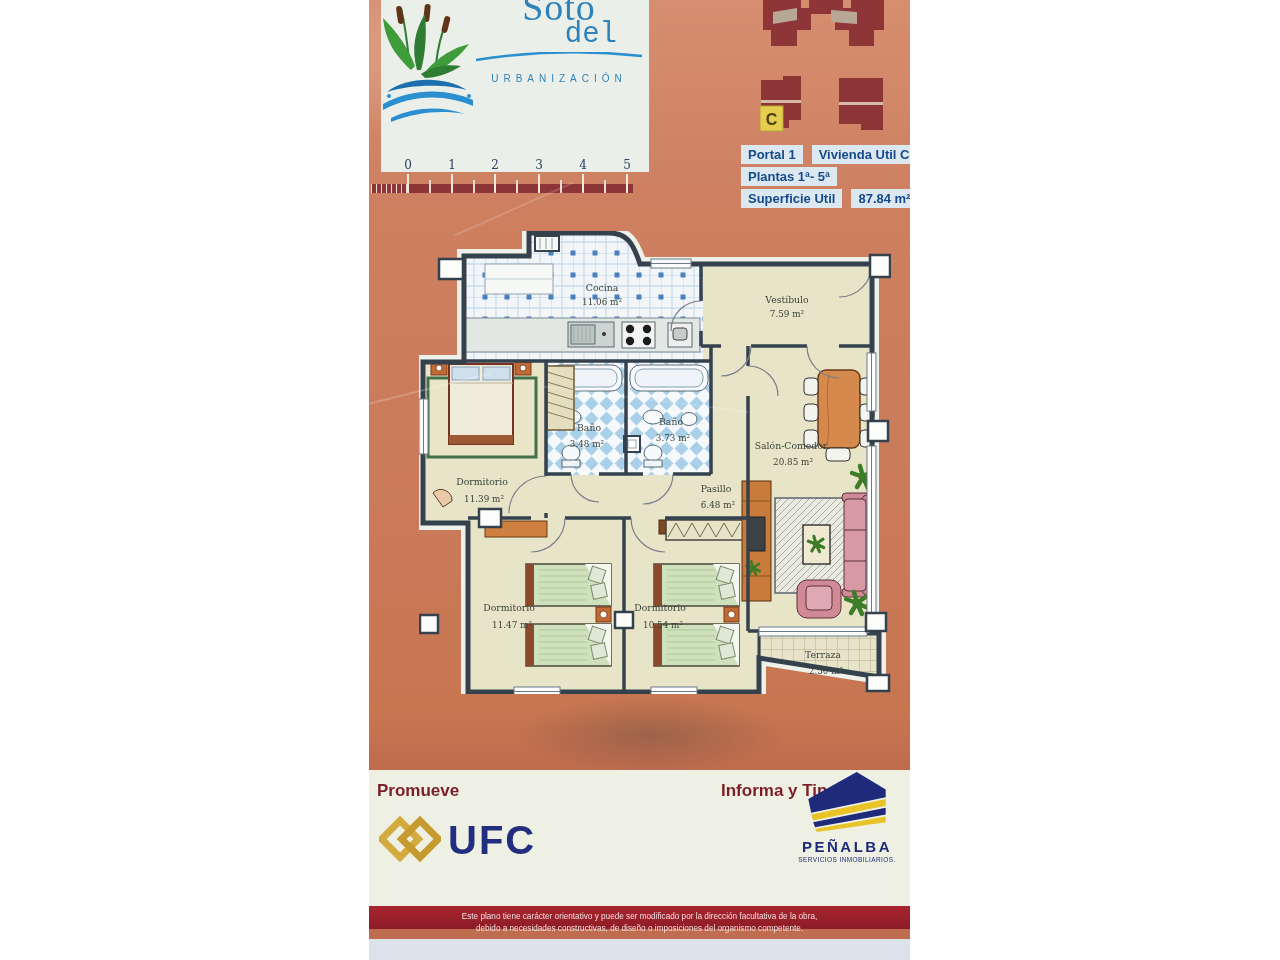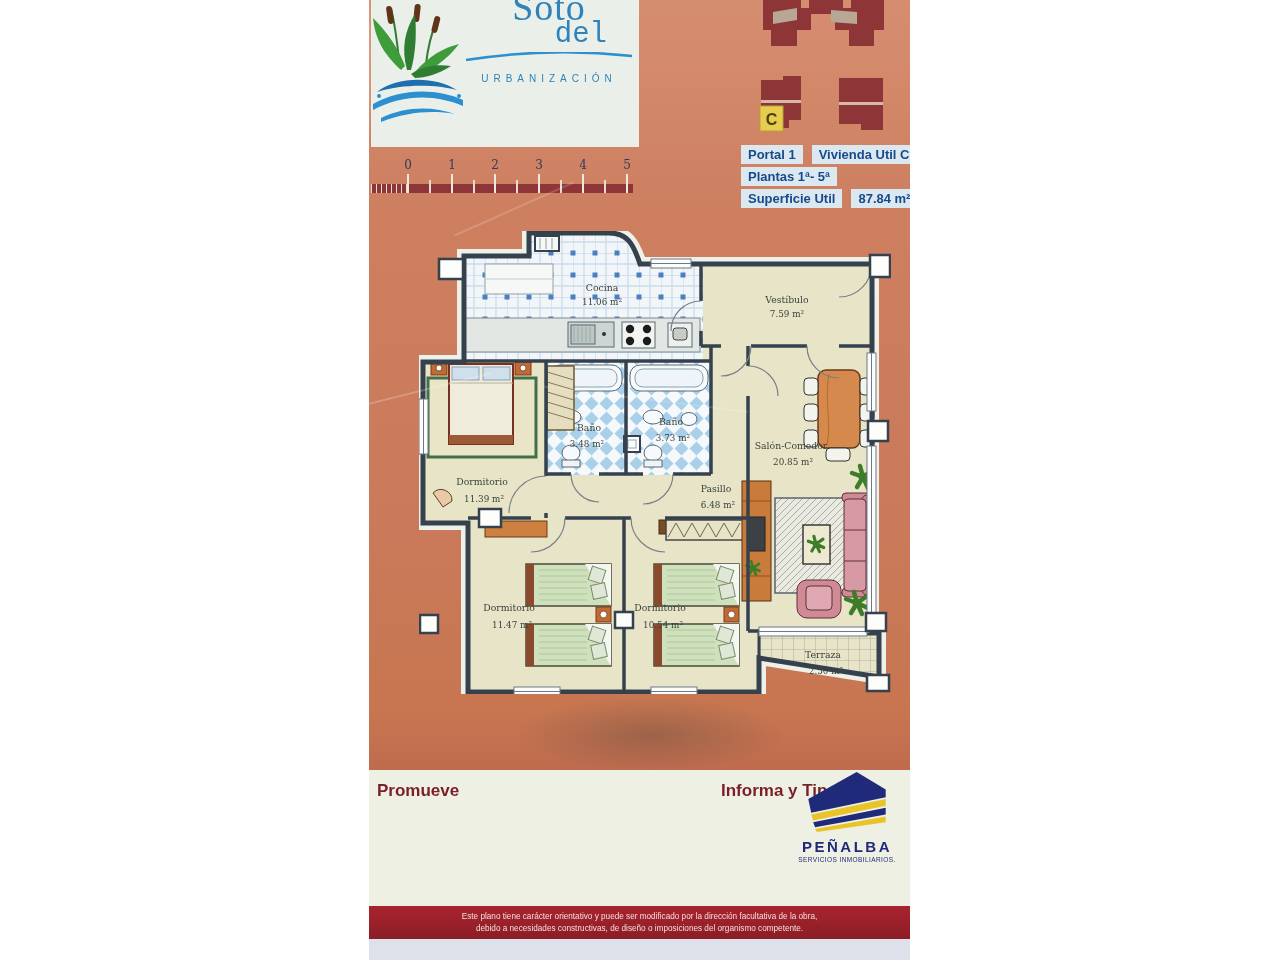--- a/index.html
+++ b/index.html
@@ -6,21 +6,21 @@
   body{width:1280px;height:960px;position:relative;overflow:hidden;
        font-family:"Liberation Sans",sans-serif;}
   #photo{position:absolute;left:369px;top:0;width:541px;height:960px;overflow:hidden;
     background:
       radial-gradient(ellipse 190px 55px at 52% 735px, rgba(96,74,64,.38), rgba(96,74,64,0) 70%),
       radial-gradient(ellipse 260px 120px at 15% 60px, rgba(255,244,230,.25), rgba(255,255,255,0) 70%),
       linear-gradient(180deg,#d68e70 0%,#cd7f60 22%,#ca7a5a 55%,#c77650 74%,#bf6c4e 80%,#c06c50 80%);}
   .crease{position:absolute;background:rgba(255,255,255,.42);height:2px;border-radius:2px;}
 
   
-  #logo-box{position:absolute;left:2px;top:0;width:268px;height:147px;background:#eaf0e9;overflow:hidden;}
+  #logo-box{position:absolute;left:12px;top:0;width:268px;height:172px;background:#eaf0e9;overflow:hidden;}
   #logo-text{position:absolute;left:92px;top:-12px;width:172px;text-align:center;color:#2f82ba;
      font-family:"Liberation Serif",serif;line-height:1;}
   .logo-l1{font-size:38px;letter-spacing:1px;}
   .logo-l2{font-size:29px;text-align:right;padding-right:28px;margin-top:-6px;font-family:Liberation Mono, monospace;}
   .logo-l3{font-size:37px;letter-spacing:1px;margin-top:-2px;}
   .logo-sub{font-family:"Liberation Sans",sans-serif;font-size:10px;letter-spacing:5px;margin-top:9px;}
 
   
   #site-plan{position:absolute;left:362px;top:0;width:180px;height:140px;}
 
@@ -42,21 +42,21 @@
 
   
   #footer-band{position:absolute;left:0;top:770px;width:541px;height:136px;background:#edf0e3;}
   .promo-label{position:absolute;color:#7b1e28;font-weight:bold;font-size:17px;}
   #ufc-logo{position:absolute;left:10px;top:42px;display:flex;align-items:center;gap:7px;}
   #ufc-text{color:#232e80;font-weight:bold;font-size:40px;letter-spacing:2px;
     font-family:"Liberation Sans",sans-serif;}
   #penalba{position:absolute;left:416px;top:2px;width:124px;text-align:center;}
   #penalba-name{color:#202a7a;font-weight:bold;font-size:15px;letter-spacing:2.5px;margin-top:2px;}
   #penalba-sub{color:#202a7a;font-size:6.5px;letter-spacing:.4px;margin-top:1px;}
-  #disclaimer{position:absolute;left:0;top:906px;width:541px;height:33px;
+  #disclaimer{position:absolute;left:0;top:906px;width:541px;height:23px;
      background:linear-gradient(#a8242e,#8c1d26);color:#f3dede;font-size:8.2px;
      text-align:center;line-height:1.45;padding-top:5px;box-sizing:border-box;}
   #bottom-strip{position:absolute;left:0;top:939px;width:541px;height:21px;background:#dde1ea;}
 
   #floor-plan{position:absolute;left:50px;top:231px;}
   text.rname{font-family:"DejaVu Serif",serif;font-size:9.3px;fill:#38423a;text-anchor:middle;}
   text.rarea{font-family:"DejaVu Serif",serif;font-size:8.8px;fill:#38423a;text-anchor:middle;}
 </style>
 </head>
 <body>
@@ -366,20 +366,27 @@
       <text class="rarea" x="407" y="443">2.50 m²</text>
     </g>
   </svg>
 
   <div class="crease" style="left:-6px;top:388px;width:130px;transform:rotate(-14deg);opacity:.5"></div>
   <div class="crease" style="left:170px;top:398px;width:210px;transform:rotate(7deg);opacity:.35"></div>
   <div class="crease" style="left:80px;top:208px;width:130px;transform:rotate(-24deg);opacity:.4"></div>
 
   <div id="footer-band">
     <div class="promo-label" style="left:8px;top:11px">Promueve</div>
+    <div id="ufc-logo">
+      <svg width="62" height="56" viewBox="0 0 62 56">
+        <rect x="8" y="14" width="26" height="26" transform="rotate(45 21 27)" fill="none" stroke="#d3aa3e" stroke-width="7"></rect>
+        <rect x="28" y="14" width="26" height="26" transform="rotate(45 41 27)" fill="none" stroke="#c79a2f" stroke-width="7"></rect>
+      </svg>
+      <span id="ufc-text">UFC</span>
+    </div>
     <div class="promo-label" style="left:352px;top:11px">Informa y Tipo</div>
     <div id="penalba">
       <svg width="86" height="60" viewBox="0 0 80 62">
         <polygon points="0,28 50,0 80,18 80,26 3,42" fill="#202a7a"></polygon>
         <polygon points="3,44 80,28 80,35 5,50" fill="#e8c428"></polygon>
         <polygon points="5,52 80,37 80,44 7,57" fill="#202a7a"></polygon>
         <polygon points="7,59 80,46 80,52 9,62" fill="#e8c428"></polygon>
       </svg>
       <div id="penalba-name">PEÑALBA</div>
       <div id="penalba-sub">SERVICIOS INMOBILIARIOS.</div>

